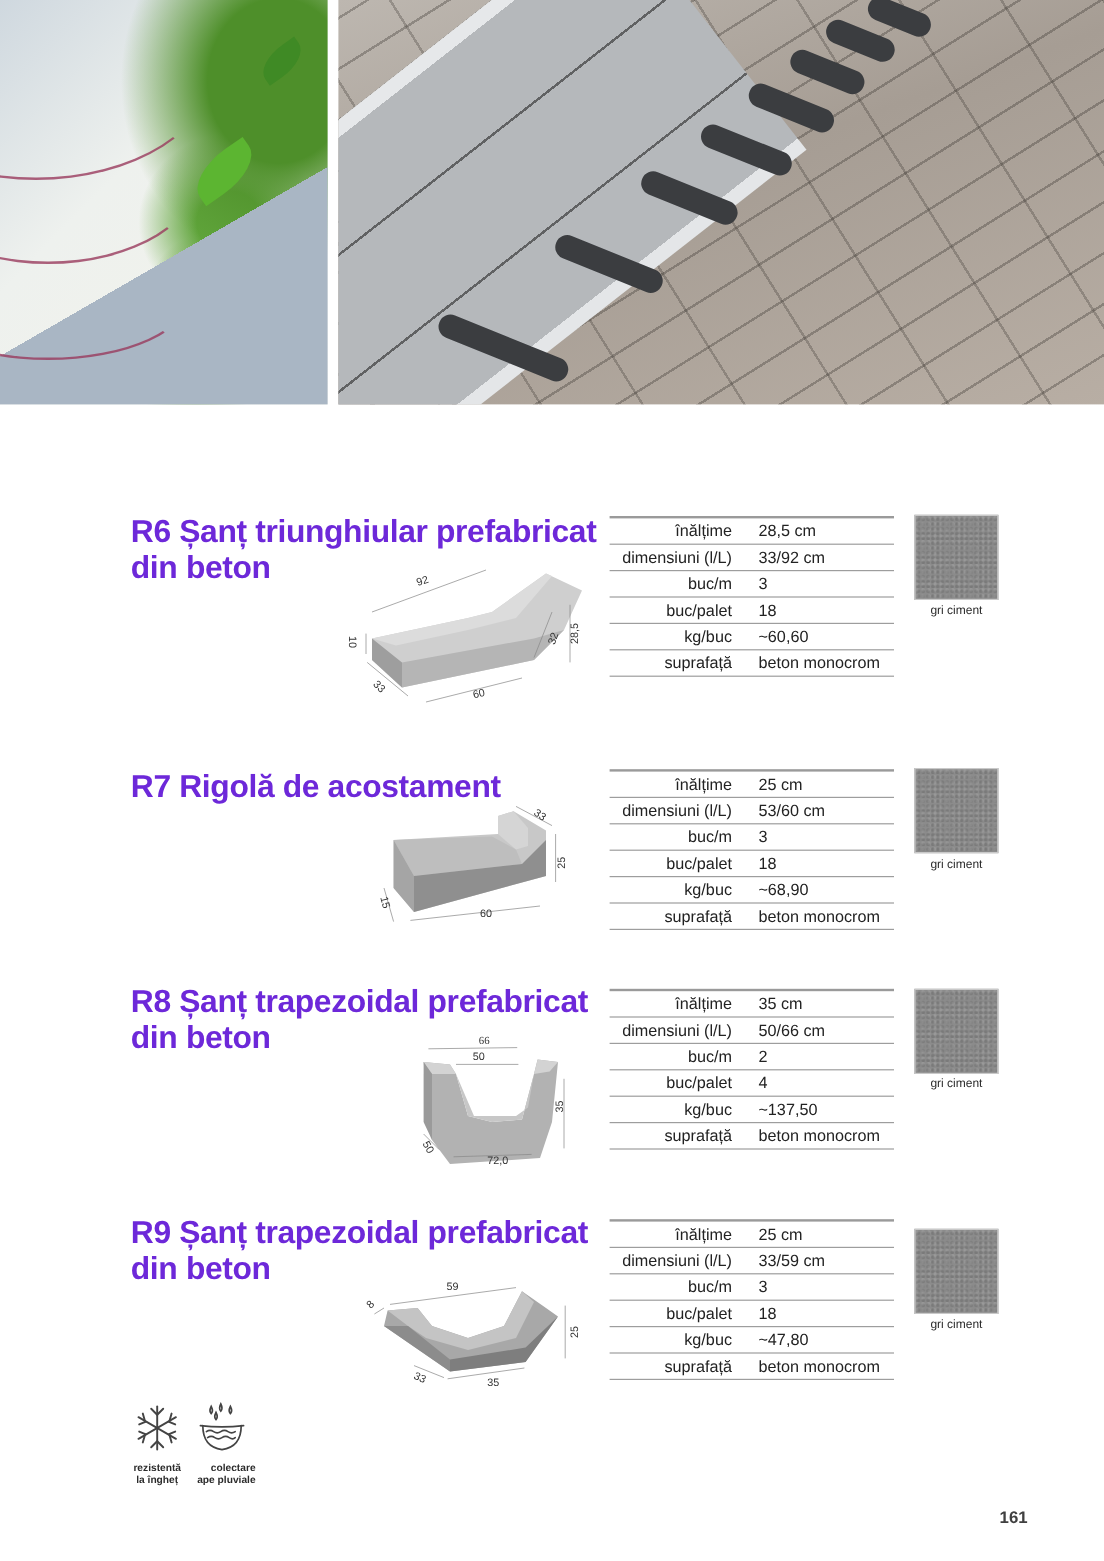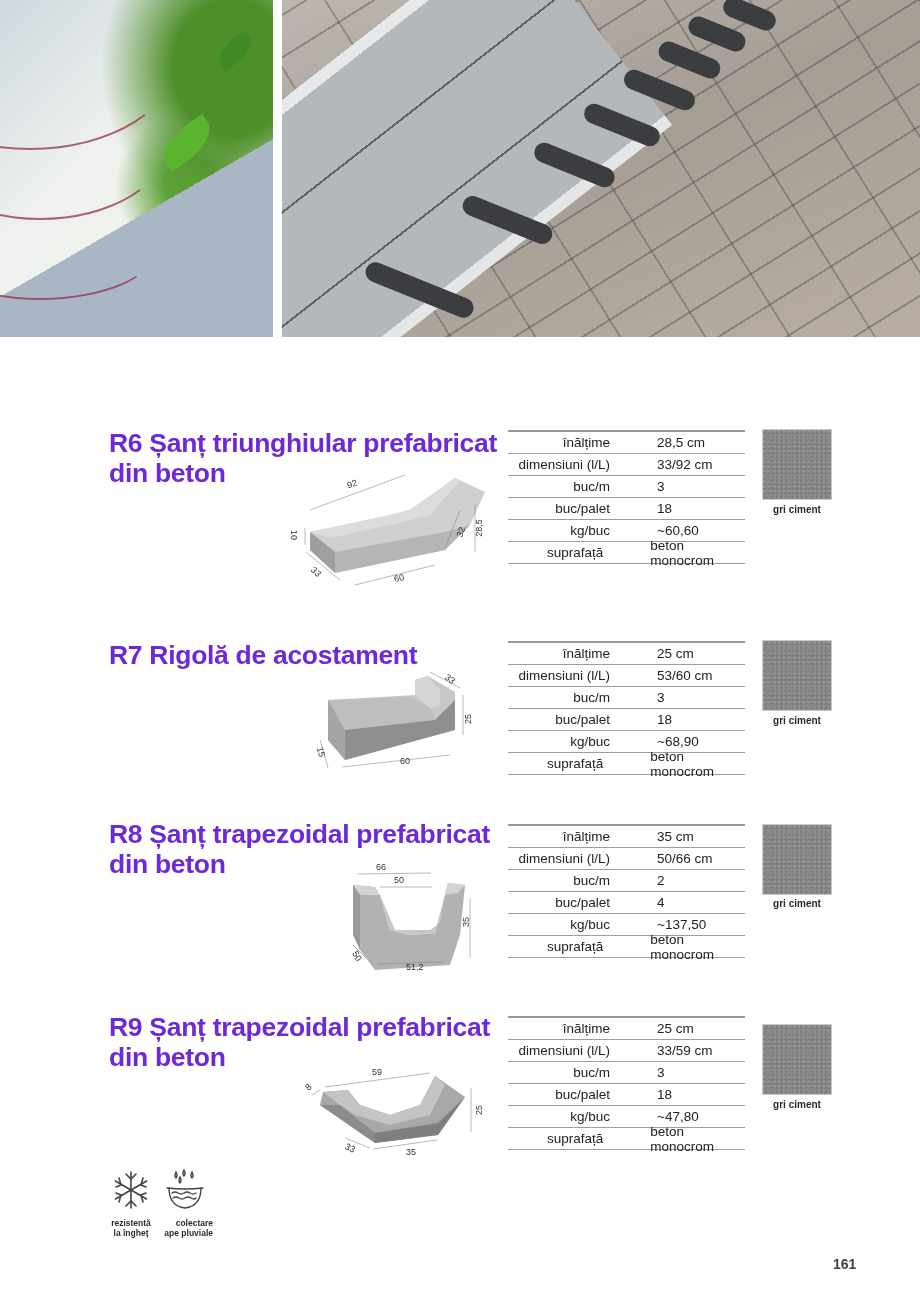--- a/index.html
+++ b/index.html
@@ -33,30 +33,30 @@
   .photo-right .slot { position: absolute; background: #3b3d40; border-radius: 10px; height: 20px; transform: rotate(22deg); }
 
   
   .product { position: absolute; left: 0; width: 920px; }
   .title { position: absolute; left: 109px; font-size: 26.5px; line-height: 30px; letter-spacing: -0.3px; color: #6d28d9; }
   .title .code { font-weight: bold; }
   .drawing { position: absolute; }
   .dim { font-size: 9px; color: #333; position: absolute; white-space: nowrap; }
 
   .spec { position: absolute; left: 508px; width: 237px; border-top: 2px solid #9a9a9a; }
-  .spec-row { display: flex; height: 22px; align-items: center; border-bottom: 1.5px solid #9d9d9d; font-size: 13.5px; color: #222; gap: 25px; }
+  .spec-row { display: flex; height: 22px; align-items: center; border-bottom: 1.5px solid #9d9d9d; font-size: 13.5px; color: #222; }
   .spec-key { width: 102px; text-align: right; padding-right: 0; }
   .spec-val { padding-left: 22px; }
 
   .swatch { position: absolute; left: 762px; width: 70px; height: 71px; border: 1px solid #c9c9c9;
     background:
       radial-gradient(circle at 20% 30%, rgba(255,255,255,.12) 0 1px, transparent 2px) 0 0/5px 5px,
       radial-gradient(circle at 60% 70%, rgba(0,0,0,.12) 0 1px, transparent 2px) 0 0/4px 4px,
       #8b8b8b; }
-  .swatch-label { position: absolute; left: 762px; width: 70px; text-align: center; font-size: 10px; font-weight: bold; color: #2a2a2a; }
+  .swatch-label { position: absolute; left: 762px; width: 70px; text-align: center; font-size: 10px; font-weight: normal; color: #2a2a2a; }
 
   
   .feature { position: absolute; top: 1168px; width: 56px; text-align: center; }
   .feature-icon { width: 44px; height: 44px; margin: 0 auto; display: block; }
   .feature-label { font-size: 8.5px; line-height: 10px; font-weight: bold; color: #2b2b2b; display: block; margin-top: 6px; }
   .page-number { position: absolute; left: 833px; top: 1256px; font-size: 14px; font-weight: bold; color: #404040; }
 </style>
 </head>
 <body>
 
@@ -198,25 +198,25 @@
     <polygon points="40,20 50,55 70,60 95,58 105,20 100,48 90,55 55,55" fill="#c7c7c7"></polygon>
     <polygon points="13,10 20,20 20,75 13,60" fill="#9a9a9a"></polygon>
   </svg>
   <svg class="drawing" style="left:340px;top:860px;" width="140" height="120">
     <line x1="17" y1="14" x2="91" y2="13" stroke="#888" stroke-width=".6"></line>
     <line x1="40" y1="27" x2="92" y2="27" stroke="#888" stroke-width=".6"></line>
     <line x1="130" y1="39" x2="130" y2="97" stroke="#888" stroke-width=".6"></line>
     <line x1="13" y1="85" x2="26" y2="98" stroke="#888" stroke-width=".6"></line>
     <line x1="38" y1="104" x2="103" y2="102" stroke="#888" stroke-width=".6"></line>
   </svg>
-  <span class="dim" style="left:376px;top:862px;">66</span>
+  <span class="dim" style="left:399px;top:862px;font-family:Liberation Serif, serif;">66</span>
   <span class="dim" style="left:394px;top:875px;">50</span>
   <span class="dim" style="left:461px;top:917px;transform:rotate(-90deg);">35</span>
   <span class="dim" style="left:352px;top:951px;transform:rotate(60deg);">50</span>
-  <span class="dim" style="left:406px;top:962px;">51,2</span>
+  <span class="dim" style="left:406px;top:962px;">72,0</span>
 
   <div class="spec" style="top:824px;">
     <div class="spec-row">
         <span class="spec-key">înălțime</span>
         <span class="spec-val">35 cm</span>
       </div>
     <div class="spec-row">
         <span class="spec-key">dimensiuni (l/L)</span>
         <span class="spec-val">50/66 cm</span>
       </div>

